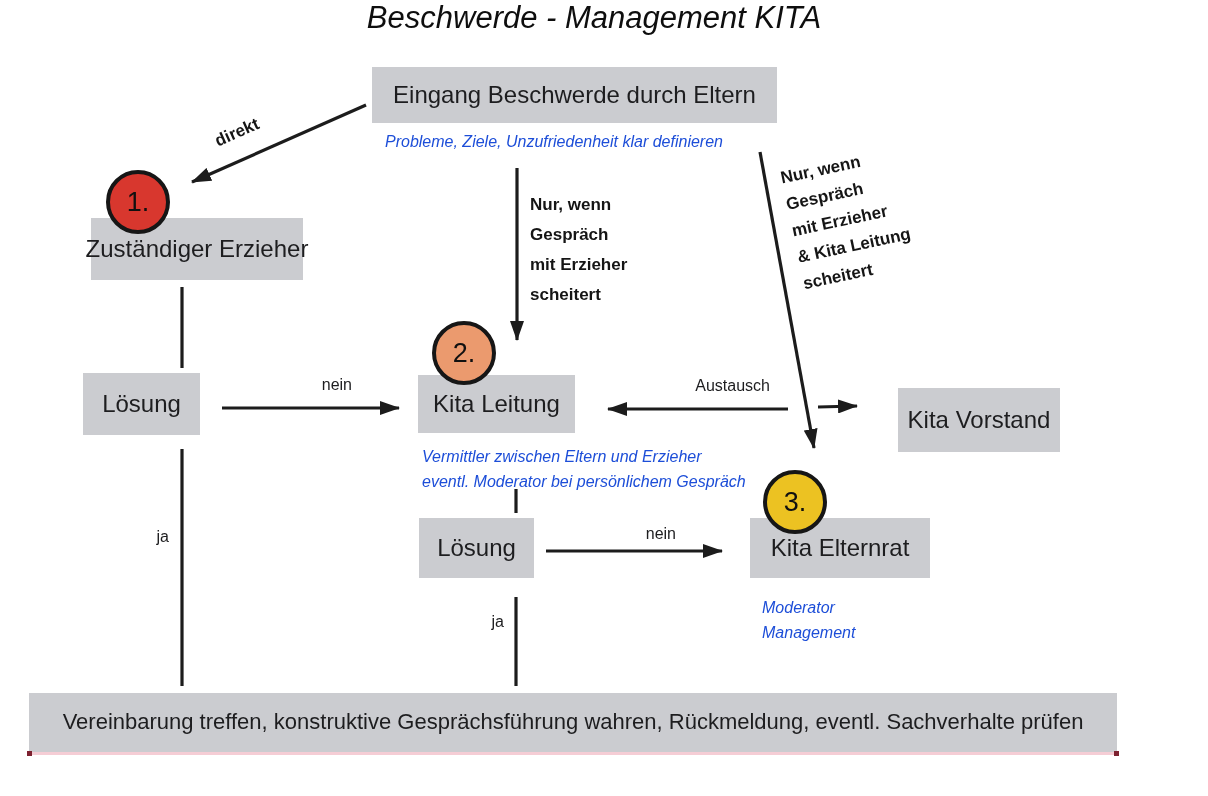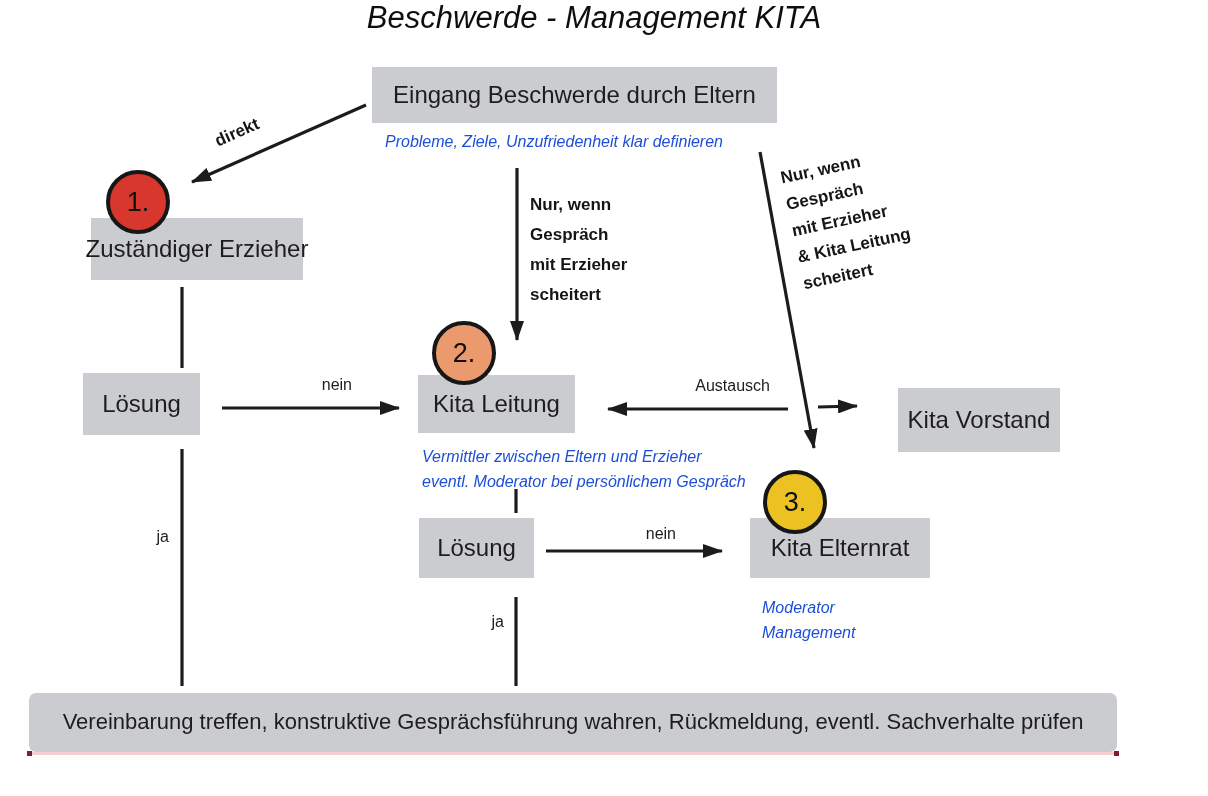--- a/index.html
+++ b/index.html
@@ -74,21 +74,21 @@
 
   <div class="box" style="left:419px;top:518px;width:115px;height:60px;">Lösung</div>
 
   <div class="step-circle" style="left:763px;top:470px;background:var(--step3-yellow,#ecc222);">3.</div>
   <div class="box" style="left:750px;top:518px;width:180px;height:60px;text-align:right;">Kita Elternrat</div>
   <div class="lbl note" style="left:762px;top:595px;">
     <div>Moderator</div>
     <div>Management</div>
   </div>
 
-  <div class="box" style="left:29px;top:693px;width:1088px;height:59px;font-size:22px;border-radius:7px;">Vereinbarung treffen, konstruktive Gesprächsführung wahren, Rückmeldung, eventl. Sachverhalte prüfen</div>
+  <div class="box" style="left:29px;top:693px;width:1088px;height:59px;font-size:22px;">Vereinbarung treffen, konstruktive Gesprächsführung wahren, Rückmeldung, eventl. Sachverhalte prüfen</div>
   <div class="pink-rule" style="left:29px;top:752px;width:1088px;height:3px;"></div>
   <div class="pink-dot" style="left:27px;top:751px;"></div>
   <div class="pink-dot" style="left:1114px;top:751px;"></div>
 
   <div class="lbl cond rot" style="left:212px;top:133px;font-size:17px;transform:rotate(-24deg);">direkt</div>
 
   <div class="lbl cond" style="left:530px;top:190px;line-height:30px;">
     <div>Nur, wenn</div>
     <div>Gespräch</div>
     <div>mit Erzieher</div>

